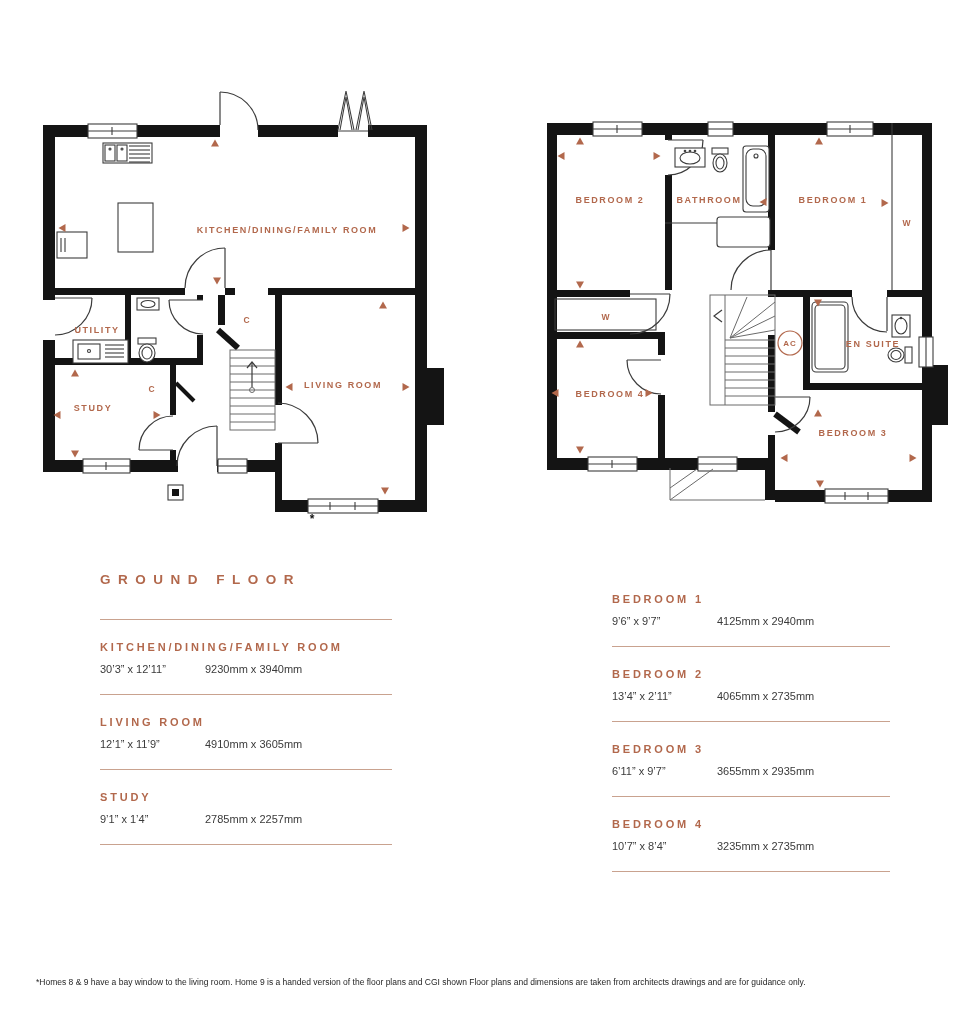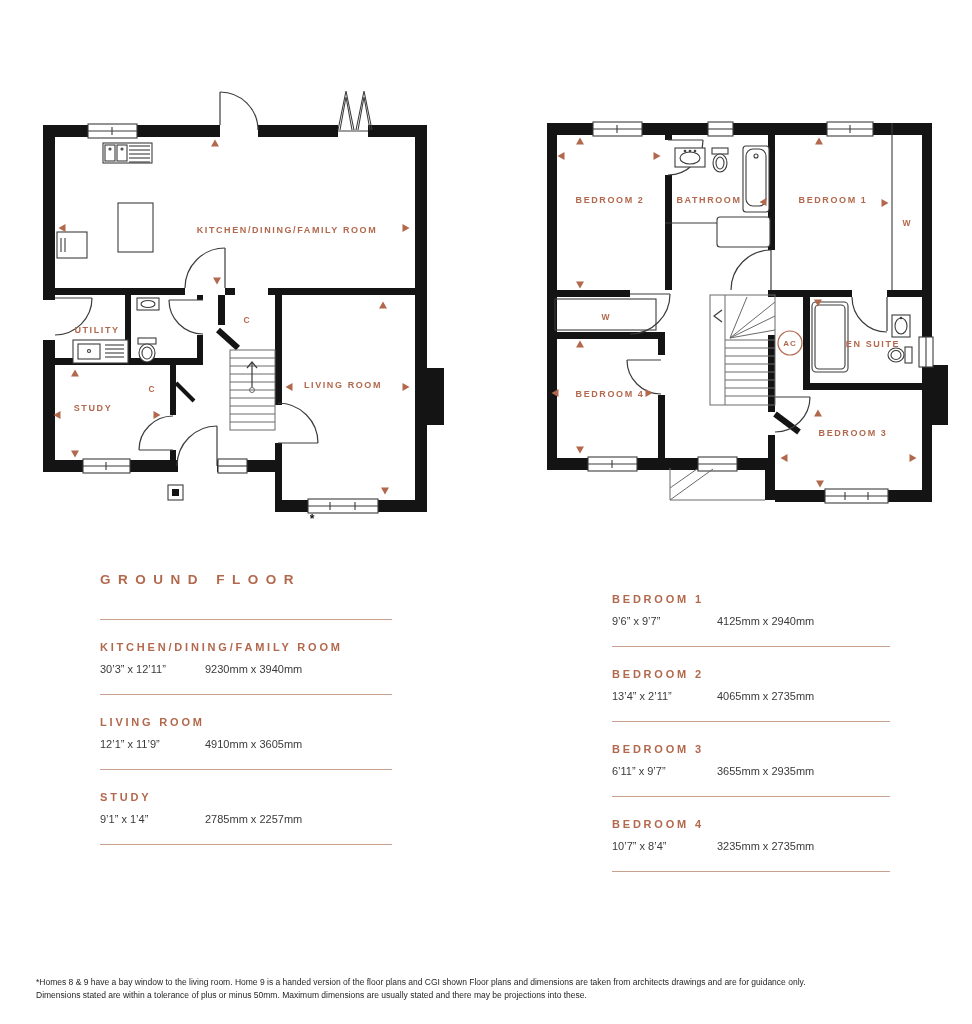--- a/index.html
+++ b/index.html
@@ -487,16 +487,15 @@
       <div class="row-name">BEDROOM 4</div>
       <div class="row-dims">
           <span class="imperial">10’7” x 8’4”</span>
           <span class="metric">3235mm x 2735mm</span>
         </div>
     </div>
   </div>
 
   <div class="footnote">
     <div>*Homes 8 &amp; 9 have a bay window to the living room. Home 9 is a handed version of the floor plans and CGI shown Floor plans and dimensions are taken from architects drawings and are for guidance only.</div>
-    <div>Dimensions stated are within a tolerance of plus or minus 50mm. Maximum dimensions are usually stated and there may be projections into these.</div>
   </div>
 
 </div>
 
 </body></html>

